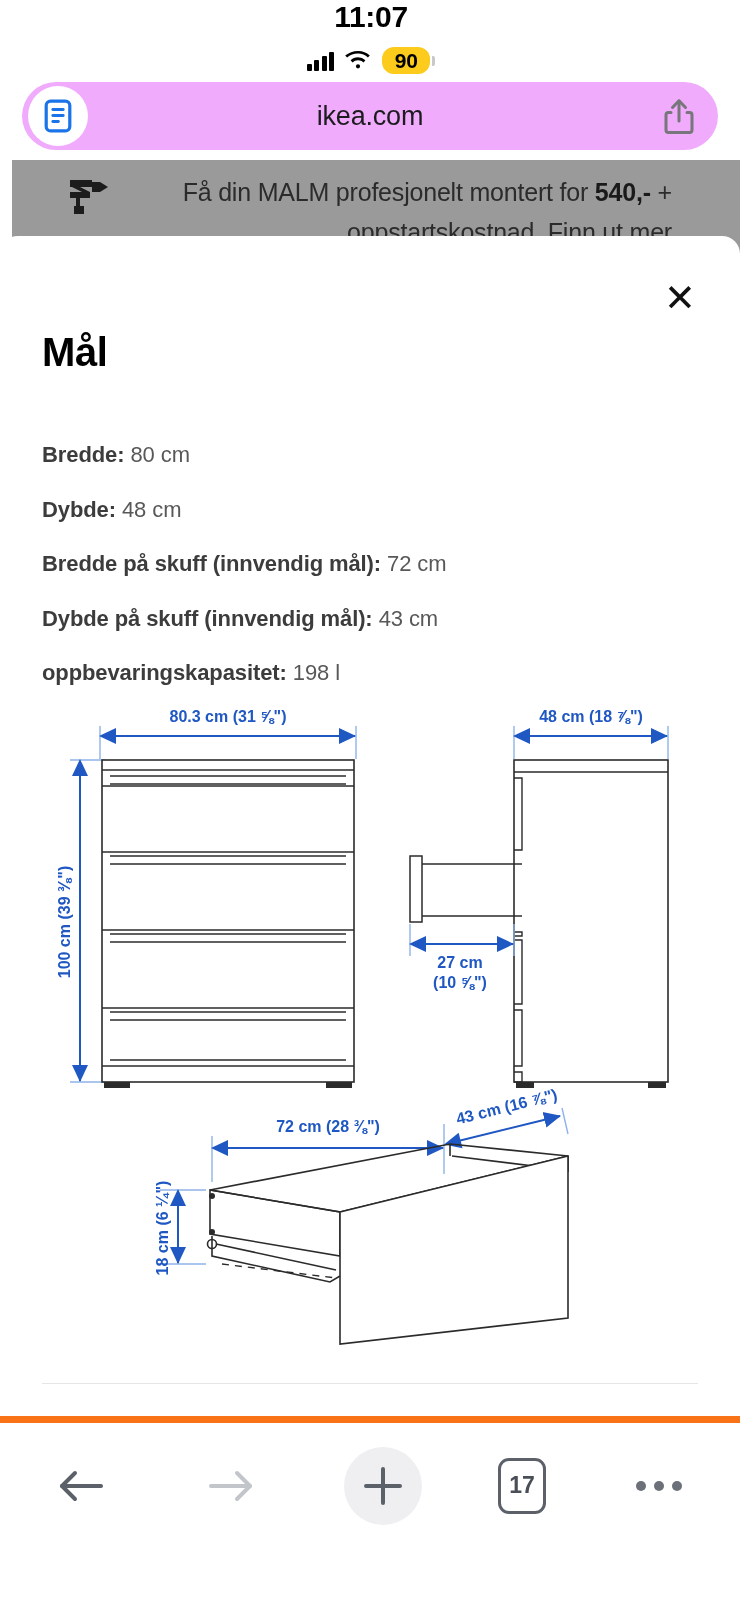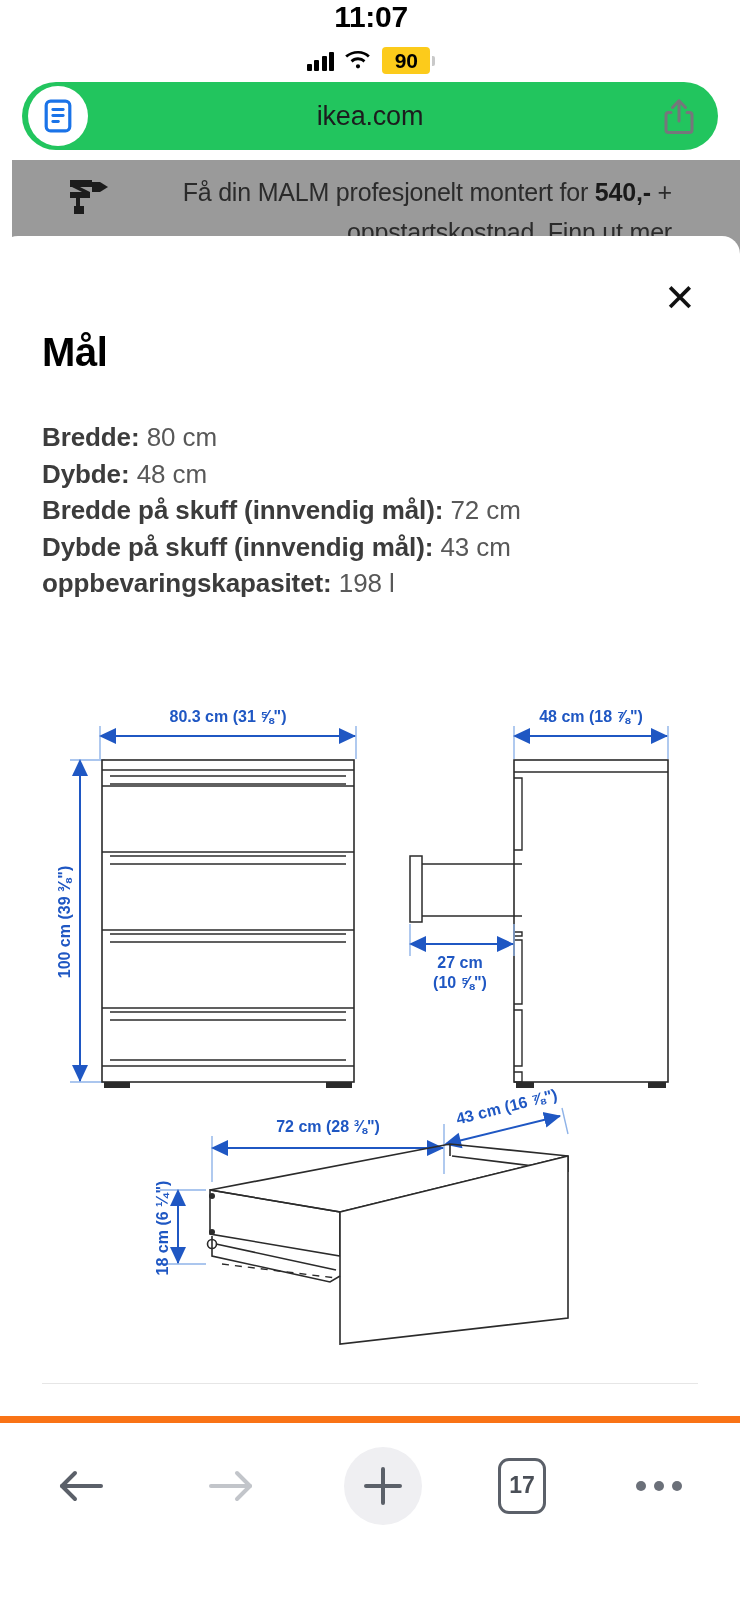--- a/index.html
+++ b/index.html
@@ -22,37 +22,37 @@
   .cellular { display: flex; align-items: flex-end; gap: 2.5px; height: 20px; }
   .cellular i { display: block; width: 5px; background: #000; border-radius: 1px; }
   .cellular i:nth-child(1) { height: 7px; }
   .cellular i:nth-child(2) { height: 11px; }
   .cellular i:nth-child(3) { height: 15px; }
   .cellular i:nth-child(4) { height: 19px; }
   .wifi { width: 26px; height: 20px; }
   .battery { position: relative; display: flex; align-items: center; }
   .batt-body {
     background: #FCCB1B; color: #000; font-size: 21px; font-weight: 700;
-    width: 48px; height: 27px; border-radius: 4px;
+    width: 48px; height: 27px; border-radius: 12px;
     display: flex; align-items: center; justify-content: center;
     letter-spacing: -0.3px;
   }
   .batt-cap {
     width: 3px; height: 10px; background: #c9c9c9;
     border-radius: 0 2px 2px 0; margin-left: 2px;
   }
 
   
   .addrbar-wrap {
     position: absolute; top: 82px; left: 0; width: 740px; height: 78px;
     padding: 0 22px; background: #fff;
   }
   .addrbar {
     position: relative; width: 100%; height: 68px;
-    background: #22c55e; border-radius: 34px;
+    background: #f0abfc; border-radius: 34px;
     display: flex; align-items: center; justify-content: center;
   }
   .reader-btn {
     position: absolute; left: 6px; top: 4px;
     width: 60px; height: 60px; border-radius: 50%; background: #fff;
     display: flex; align-items: center; justify-content: center;
   }
   .url-text { font-size: 27px; color: #1c1c1e; letter-spacing: -0.2px; }
   .share-btn {
     position: absolute; right: 22px; top: 50%; transform: translateY(-50%);
@@ -91,22 +91,22 @@
     font-size: 38px; line-height: 1; color: #111; font-weight: 400;
   }
   .sheet-title {
     position: absolute; left: 42px; top: 94px;
     font-size: 40px; font-weight: 700; color: #000000; letter-spacing: -0.4px;
   }
 
   
   .specs { position: absolute; left: 42px; top: 183px; width: 640px; }
   .spec-row {
-    font-size: 26px; line-height: 36.6px; color: #484848;
-    letter-spacing: -0.1px; white-space: nowrap;
+    font-size: 22px; line-height: 36.6px; color: #484848;
+    letter-spacing: -0.1px; white-space: nowrap; margin-top: 18px;
   }
   .spec-row .k { font-weight: 700; color: #3c3c3c; }
   .spec-row .v { font-weight: 400; color: #585858; }
 
   
   .drawings {
     position: absolute; left: 0; top: 468px; width: 740px; height: 660px;
   }
   .drawings svg { display: block; }
 

